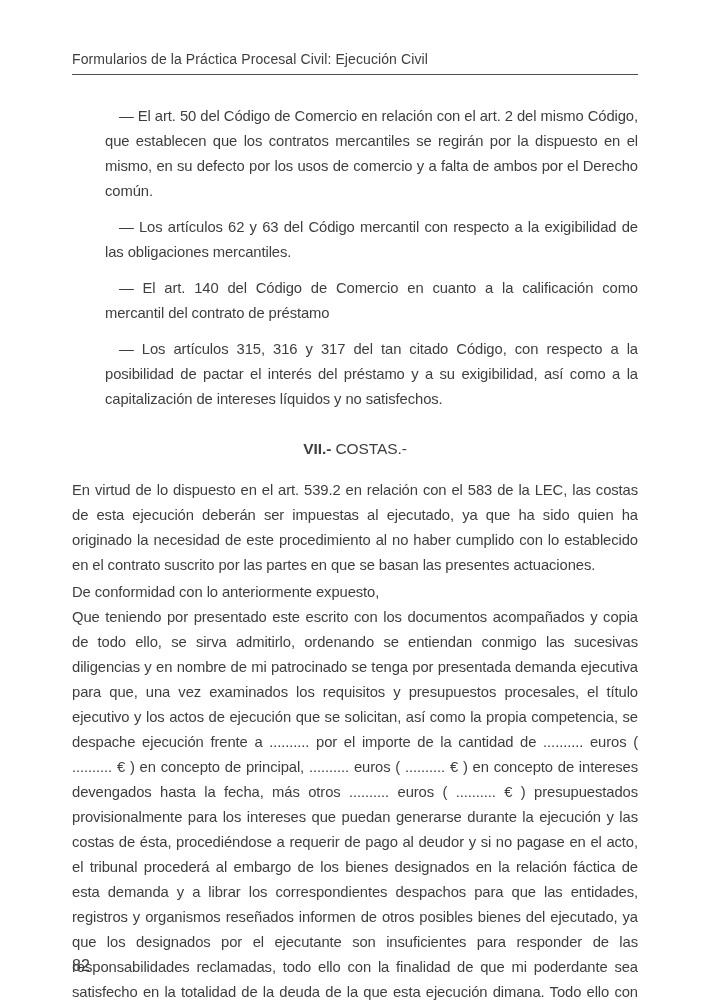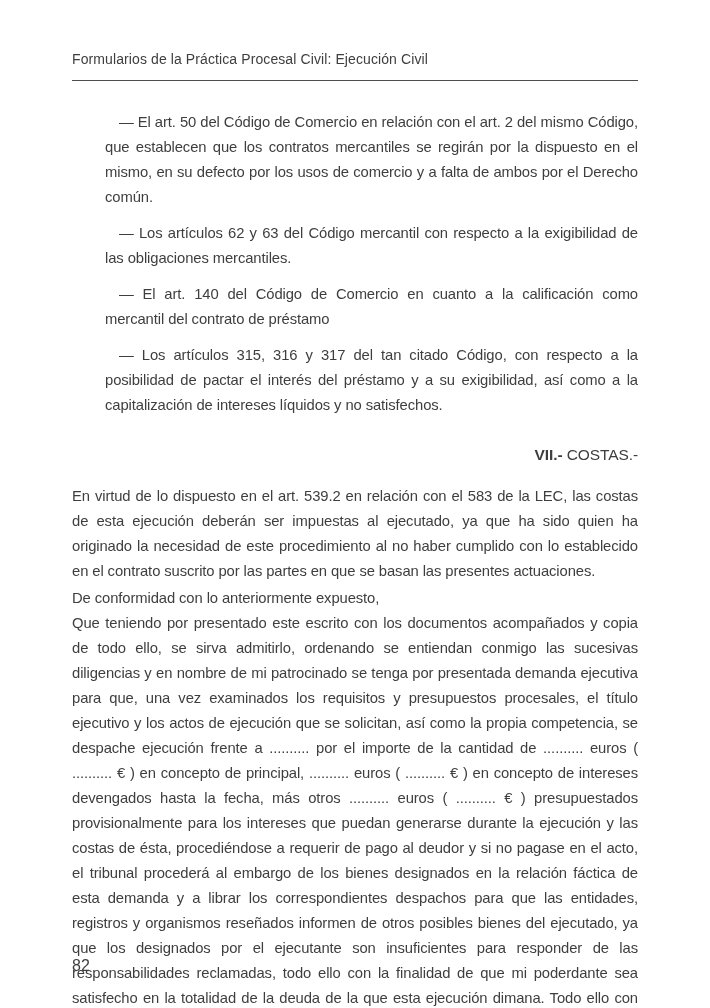--- a/index.html
+++ b/index.html
@@ -15,21 +15,21 @@
     background: #ffffff;
     padding: 50px 72px 0 72px;
     overflow: hidden;
     color: #3e3e3e;
     font-family: "Liberation Sans", sans-serif;
   }
   .running-head {
     font-size: 14px;
     line-height: 18px;
     color: #3e3e3e;
-    padding-bottom: 12px;
+    padding-bottom: 6px;
     border-bottom: 1.5px solid #4d4d4d;
     letter-spacing: 0.1px;
   }
   .content {
     margin-top: 29px;
     font-size: 14.8px;
     line-height: 25px;
     text-align: justify;
     letter-spacing: -0.1px;
     hyphens: auto;
@@ -37,21 +37,21 @@
   p { margin: 0; }
   .citation {
     margin-left: 33px;
     margin-bottom: 11px;
     text-indent: 14px;
   }
   .section-heading {
     font-size: 15.5px;
     font-weight: normal;
     margin: 24px 0 17px 0;
-    text-align: right;
+    text-align: center;
   }
   .bold { font-weight: bold; }
   .suplico-heading {
     font-weight: bold;
     font-size: 15.5px;
     margin: 15px 0 16px 0;
     text-align: left;
   }
   .transition-para { margin-top: 2px; }
   .page-number {

